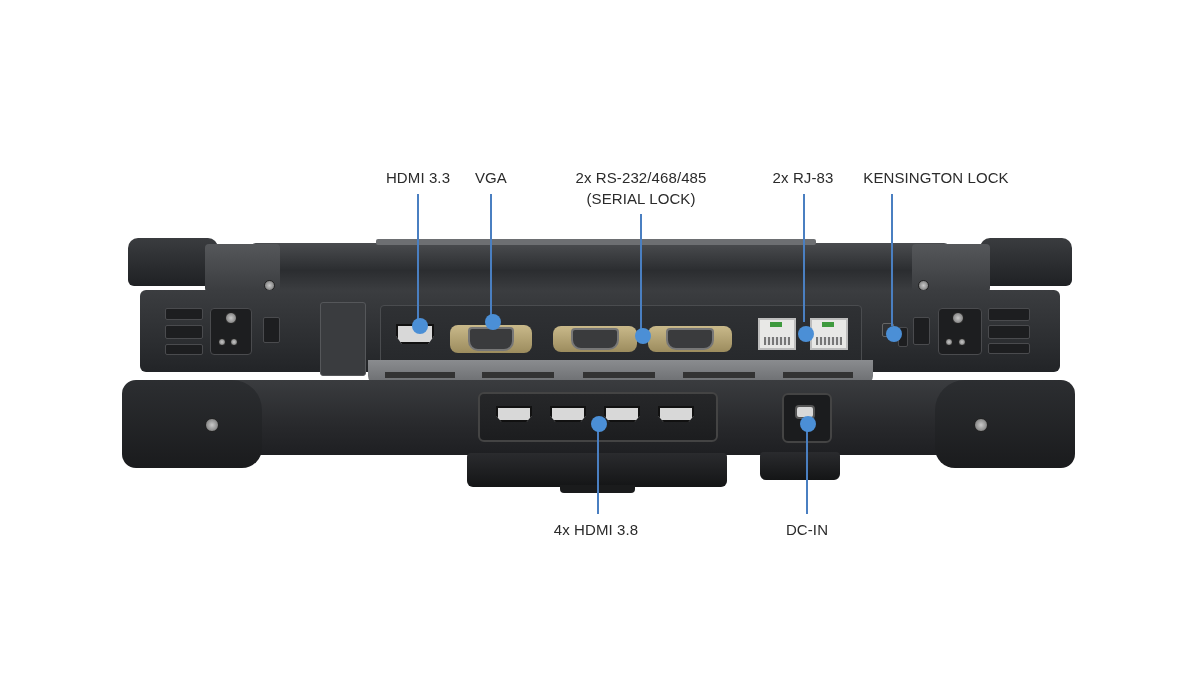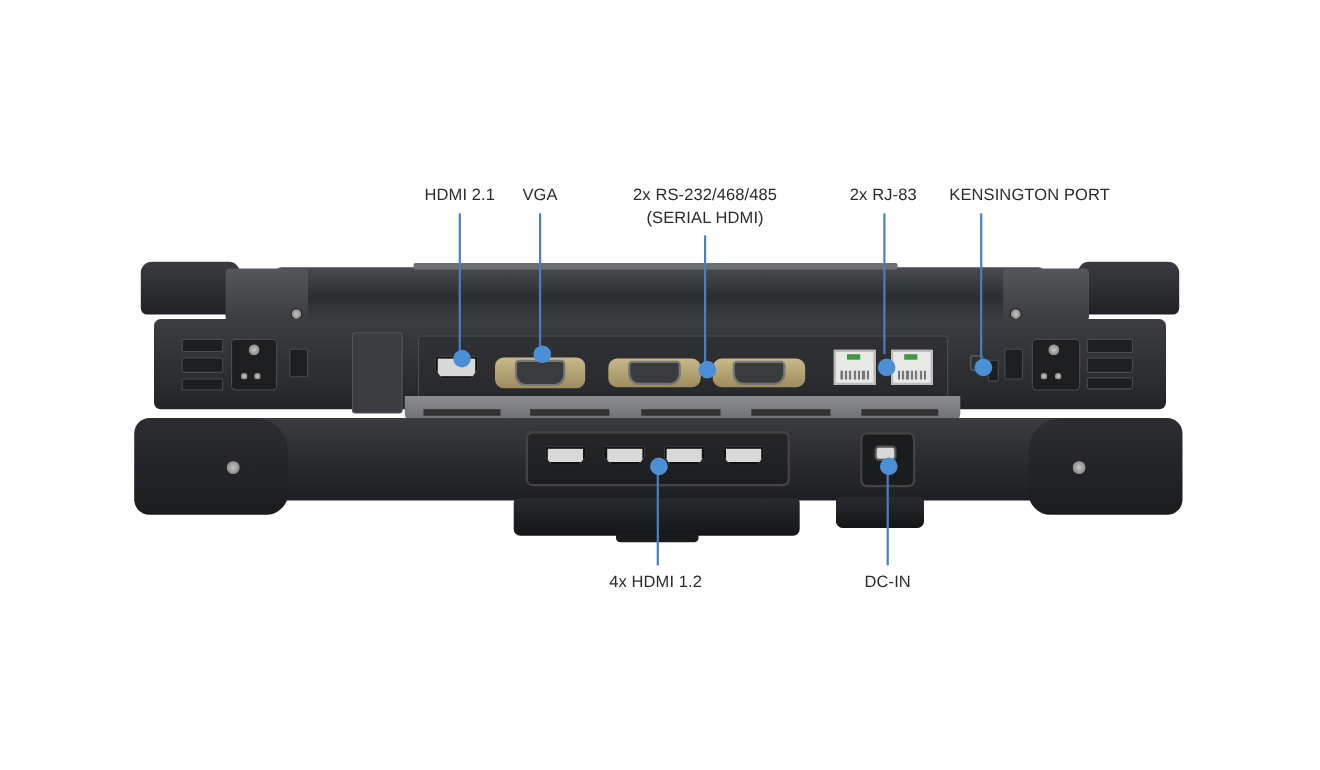--- a/index.html
+++ b/index.html
@@ -123,53 +123,53 @@
 
   <div class="abs dc-box" style="left:782px;top:393px;width:46px;height:46px;"></div>
   <div class="abs" style="left:795px;top:405px;width:16px;height:10px;background:#d8d8d8;border-radius:4px;border:2px solid #555;"></div>
 
   <div class="abs dock" style="left:467px;top:453px;width:260px;height:34px;"></div>
   <div class="abs" style="left:560px;top:485px;width:75px;height:8px;background:#1a1b1c;border-radius:0 0 4px 4px;"></div>
   <div class="abs dock" style="left:760px;top:452px;width:80px;height:28px;"></div>
 </div>
 
 <div>
-  <div class="label" style="left:372px;top:168px;width:92px;">HDMI 2.1</div>
+  <div class="label" style="left:372px;top:168px;width:92px;">HDMI 3.3</div>
   <div class="leader" style="left:417px;top:194px;height:128px;"></div>
   <div class="dot" style="left:419px;top:326px;"></div>
 </div>
 
 <div>
   <div class="label" style="left:465px;top:168px;width:52px;">VGA</div>
   <div class="leader" style="left:490px;top:194px;height:126px;"></div>
   <div class="dot" style="left:492px;top:322px;"></div>
 </div>
 
 <div>
   <div class="label" style="left:560px;top:168px;width:162px;">2x RS-232/468/485</div>
-  <div class="label" style="left:560px;top:189px;width:162px;">(SERIAL HDMI)</div>
+  <div class="label" style="left:560px;top:189px;width:162px;">(SERIAL LOCK)</div>
   <div class="leader" style="left:640px;top:214px;height:120px;"></div>
   <div class="dot" style="left:642px;top:336px;"></div>
 </div>
 
 <div>
   <div class="label" style="left:762px;top:168px;width:82px;">2x RJ-83</div>
   <div class="leader" style="left:803px;top:194px;height:128px;"></div>
   <div class="dot" style="left:805px;top:334px;"></div>
 </div>
 
 <div>
-  <div class="label" style="left:860px;top:168px;width:152px;">KENSINGTON PORT</div>
+  <div class="label" style="left:860px;top:168px;width:152px;">KENSINGTON LOCK</div>
   <div class="leader" style="left:891px;top:194px;height:132px;"></div>
   <div class="dot" style="left:893px;top:334px;"></div>
 </div>
 
 <div>
   <div class="dot" style="left:598px;top:424px;"></div>
   <div class="leader" style="left:597px;top:426px;height:88px;"></div>
-  <div class="label" style="left:540px;top:520px;width:112px;">4x HDMI 1.2</div>
+  <div class="label" style="left:540px;top:520px;width:112px;">4x HDMI 3.8</div>
 </div>
 
 <div>
   <div class="dot" style="left:807px;top:424px;"></div>
   <div class="leader" style="left:806px;top:426px;height:88px;"></div>
   <div class="label" style="left:777px;top:520px;width:60px;">DC-IN</div>
 </div>
 
 </body></html>

